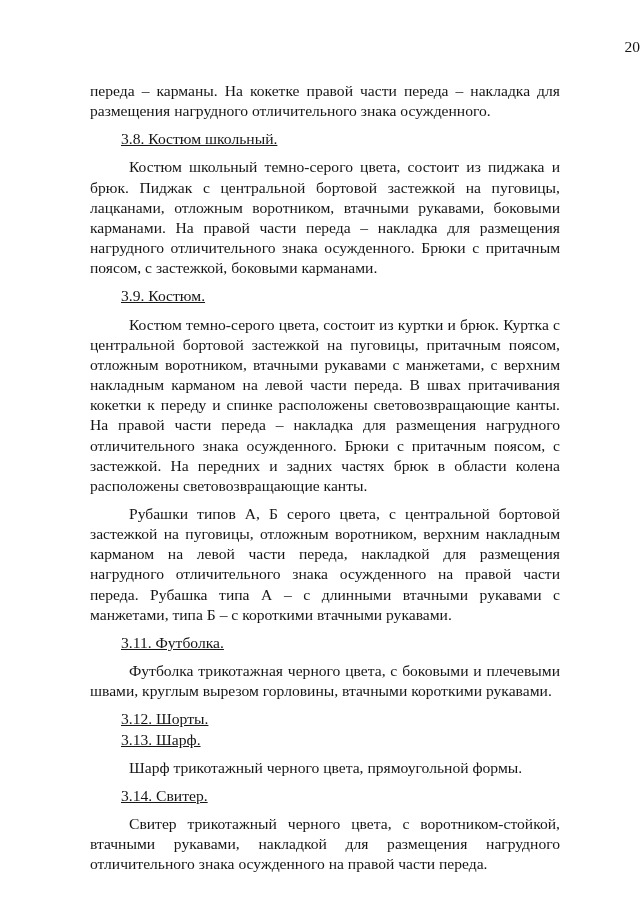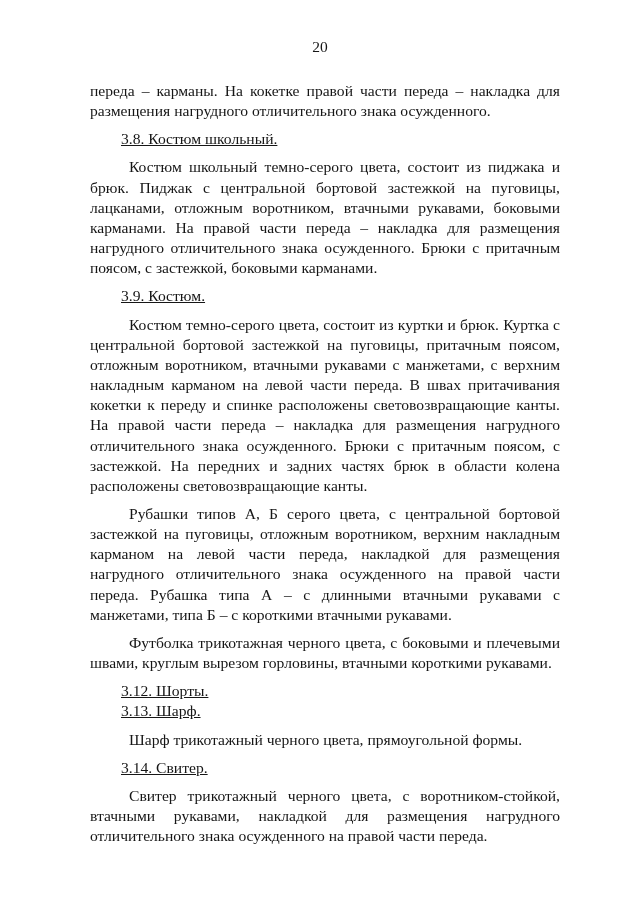--- a/index.html
+++ b/index.html
@@ -3,21 +3,21 @@
   <meta charset="utf-8">
   <style>
     html, body { margin: 0; padding: 0; background: #ffffff; }
     body { width: 640px; height: 905px; overflow: hidden; position: relative; }
     .page {
       position: absolute; left: 0; top: 0; width: 640px; height: 905px;
       background: #ffffff; color: #161616;
       font-family: "Liberation Serif", "DejaVu Serif", serif;
     }
     .page-number {
-      position: absolute; top: 37px; left: 0; width: 640px; text-align: center;
+      position: absolute; top: 37px; left: 0; width: 640px; text-align: right;
       font-size: 15.5px; line-height: 20px;
     }
     .body {
       position: absolute; left: 82px; top: 73px; width: 486px;
       font-size: 15.6px; line-height: 20.15px;
     }
     .p {
       margin: 8px; text-align: justify; text-align-last: left;
       hyphens: none;
     }
@@ -30,20 +30,21 @@
 <div class="page">
   <div class="page-number">20</div>
 
   <div class="body">
     <p class="p">переда – карманы. На кокетке правой части переда – накладка для размещения нагрудного отличительного знака осужденного.</p>
     <p class="heading">3.8. Костюм школьный.</p>
     <p class="p indent">Костюм школьный темно-серого цвета, состоит из пиджака и брюк. Пиджак с центральной бортовой застежкой на пуговицы, лацканами, отложным воротником, втачными рукавами, боковыми карманами. На правой части переда – накладка для размещения нагрудного отличительного знака осужденного. Брюки с притачным поясом, с застежкой, боковыми карманами.</p>
     <p class="heading">3.9. Костюм.</p>
     <p class="p indent">Костюм темно-серого цвета, состоит из куртки и брюк. Куртка с центральной бортовой застежкой на пуговицы, притачным поясом, отложным воротником, втачными рукавами с манжетами, с верхним накладным карманом на левой части переда. В швах притачивания кокетки к переду и спинке расположены световозвращающие канты. На правой части переда – накладка для размещения нагрудного отличительного знака осужденного. Брюки с притачным поясом, с застежкой. На передних и задних частях брюк в области колена расположены световозвращающие канты.</p>
     <p class="p indent">Рубашки типов А, Б серого цвета, с центральной бортовой застежкой на пуговицы, отложным воротником, верхним накладным карманом на левой части переда, накладкой для размещения нагрудного отличительного знака осужденного на правой части переда. Рубашка типа А – с длинными втачными рукавами с манжетами, типа Б – с короткими втачными рукавами.</p>
+    <p class="heading">3.11. Футболка.</p>
     <p class="p indent">Футболка трикотажная черного цвета, с боковыми и плечевыми швами, круглым вырезом горловины, втачными короткими рукавами.</p>
     <p class="heading">3.12. Шорты.</p>
     <p class="heading">3.13. Шарф.</p>
     <p class="p indent">Шарф трикотажный черного цвета, прямоугольной формы.</p>
     <p class="heading">3.14. Свитер.</p>
     <p class="p indent">Свитер трикотажный черного цвета, с воротником-стойкой, втачными рукавами, накладкой для размещения нагрудного отличительного знака осужденного на правой части переда.</p>
   </div>
 </div>
 
 </body></html>

